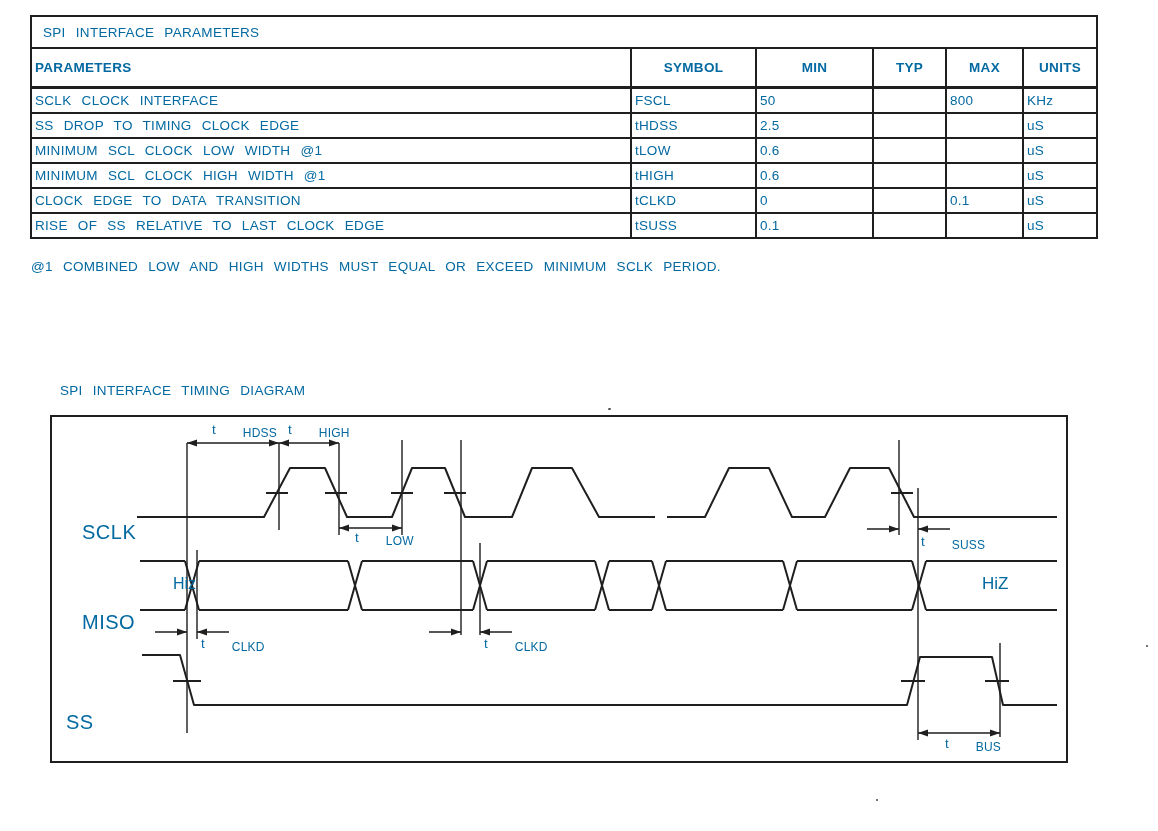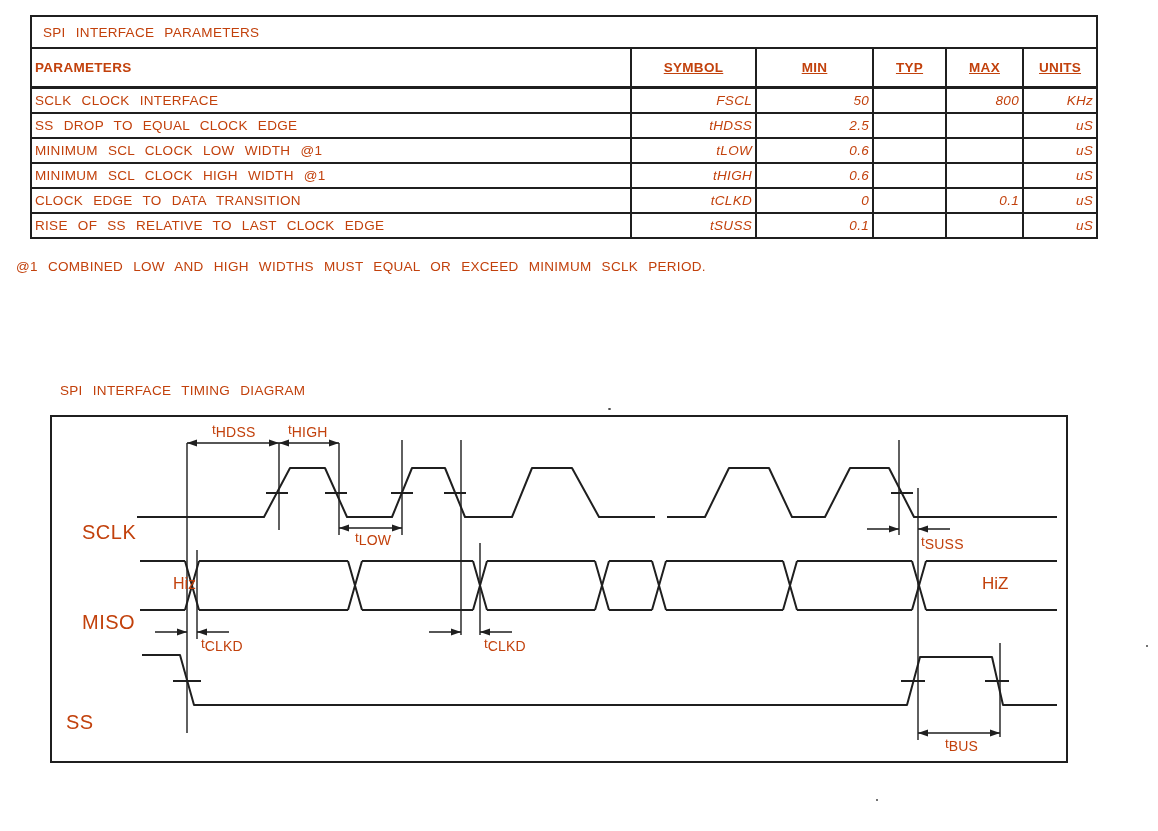--- a/index.html
+++ b/index.html
@@ -1,40 +1,40 @@
 <!DOCTYPE html>
 <html><head>
 <meta charset="utf-8">
 <style>
   html,body{margin:0;padding:0;background:#fff;}
   .page{position:relative;width:1158px;height:831px;background:#ffffff;overflow:hidden;
-        font-family:"Liberation Sans",sans-serif;color:#c2410c;}
+        font-family:"Liberation Sans",sans-serif;color:#0369a1;}
   
   .params-table{position:absolute;left:30px;top:15px;width:1066px;border-collapse:collapse;
                 table-layout:fixed;}
   .params-table td{border:2px solid #1f1f1f;font-size:13.5px;word-spacing:.45em;
                    letter-spacing:.3px;padding:0 3px;overflow:hidden;white-space:nowrap;}
   .title-cell{height:30px;padding-left:11px !important;}
   .hdr{height:37px;font-weight:bold;text-align:center;border-bottom-width:3px !important;}
   .hdr-param{text-align:left;font-size:15.5px;}
-  .hdr-other{font-size:13.5px;text-decoration:underline;}
+  .hdr-other{font-size:13.5px;}
   .drow td{height:23px;}
-  .c-center{text-align:right;font-style:italic;}
-  .footnote{position:absolute;left:16px;top:259px;font-size:13.5px;word-spacing:.45em;
+  .c-center{text-align:left;}
+  .footnote{position:absolute;left:31px;top:259px;font-size:13.5px;word-spacing:.45em;
             letter-spacing:.3px;}
   
   .diag-title{position:absolute;left:60px;top:383px;font-size:13.5px;word-spacing:.45em;
               letter-spacing:.3px;}
   .diagram{position:absolute;left:50px;top:415px;width:1014px;height:344px;
            border:2px solid #1f1f1f;background:#fff;}
   .diagram svg{position:absolute;left:0;top:0;}
   .sig-label{position:absolute;font-size:20px;font-weight:500;letter-spacing:.5px;margin-top:36px;}
   .bus-label{position:absolute;font-size:16px;font-weight:500;margin-left:37px;}
   .tlabel{position:absolute;font-size:13.5px;font-weight:500;white-space:nowrap;}
-  .tlabel sub{font-size:14px;vertical-align:-3px;letter-spacing:.2px;}
+  .tlabel sub{font-size:12px;vertical-align:-3px;letter-spacing:.2px;margin-left:27px;}
   .dot{position:absolute;background:#444;border-radius:50%;}
 </style>
 </head>
 <body>
 
 <div class="page">
 
   <table class="params-table">
     <colgroup>
       <col style="width:600px">
@@ -58,21 +58,21 @@
       </tr>
       <tr class="drow">
         <td>SCLK CLOCK INTERFACE</td>
         <td class="c-center">FSCL</td>
         <td class="c-center">50</td>
         <td class="c-center"></td>
         <td class="c-center">800</td>
         <td class="c-center">KHz</td>
       </tr>
       <tr class="drow">
-        <td>SS DROP TO EQUAL CLOCK EDGE</td>
+        <td>SS DROP TO TIMING CLOCK EDGE</td>
         <td class="c-center">tHDSS</td>
         <td class="c-center">2.5</td>
         <td class="c-center"></td>
         <td class="c-center"></td>
         <td class="c-center">uS</td>
       </tr>
       <tr class="drow">
         <td>MINIMUM SCL CLOCK LOW WIDTH @1</td>
         <td class="c-center">tLOW</td>
         <td class="c-center">0.6</td>

